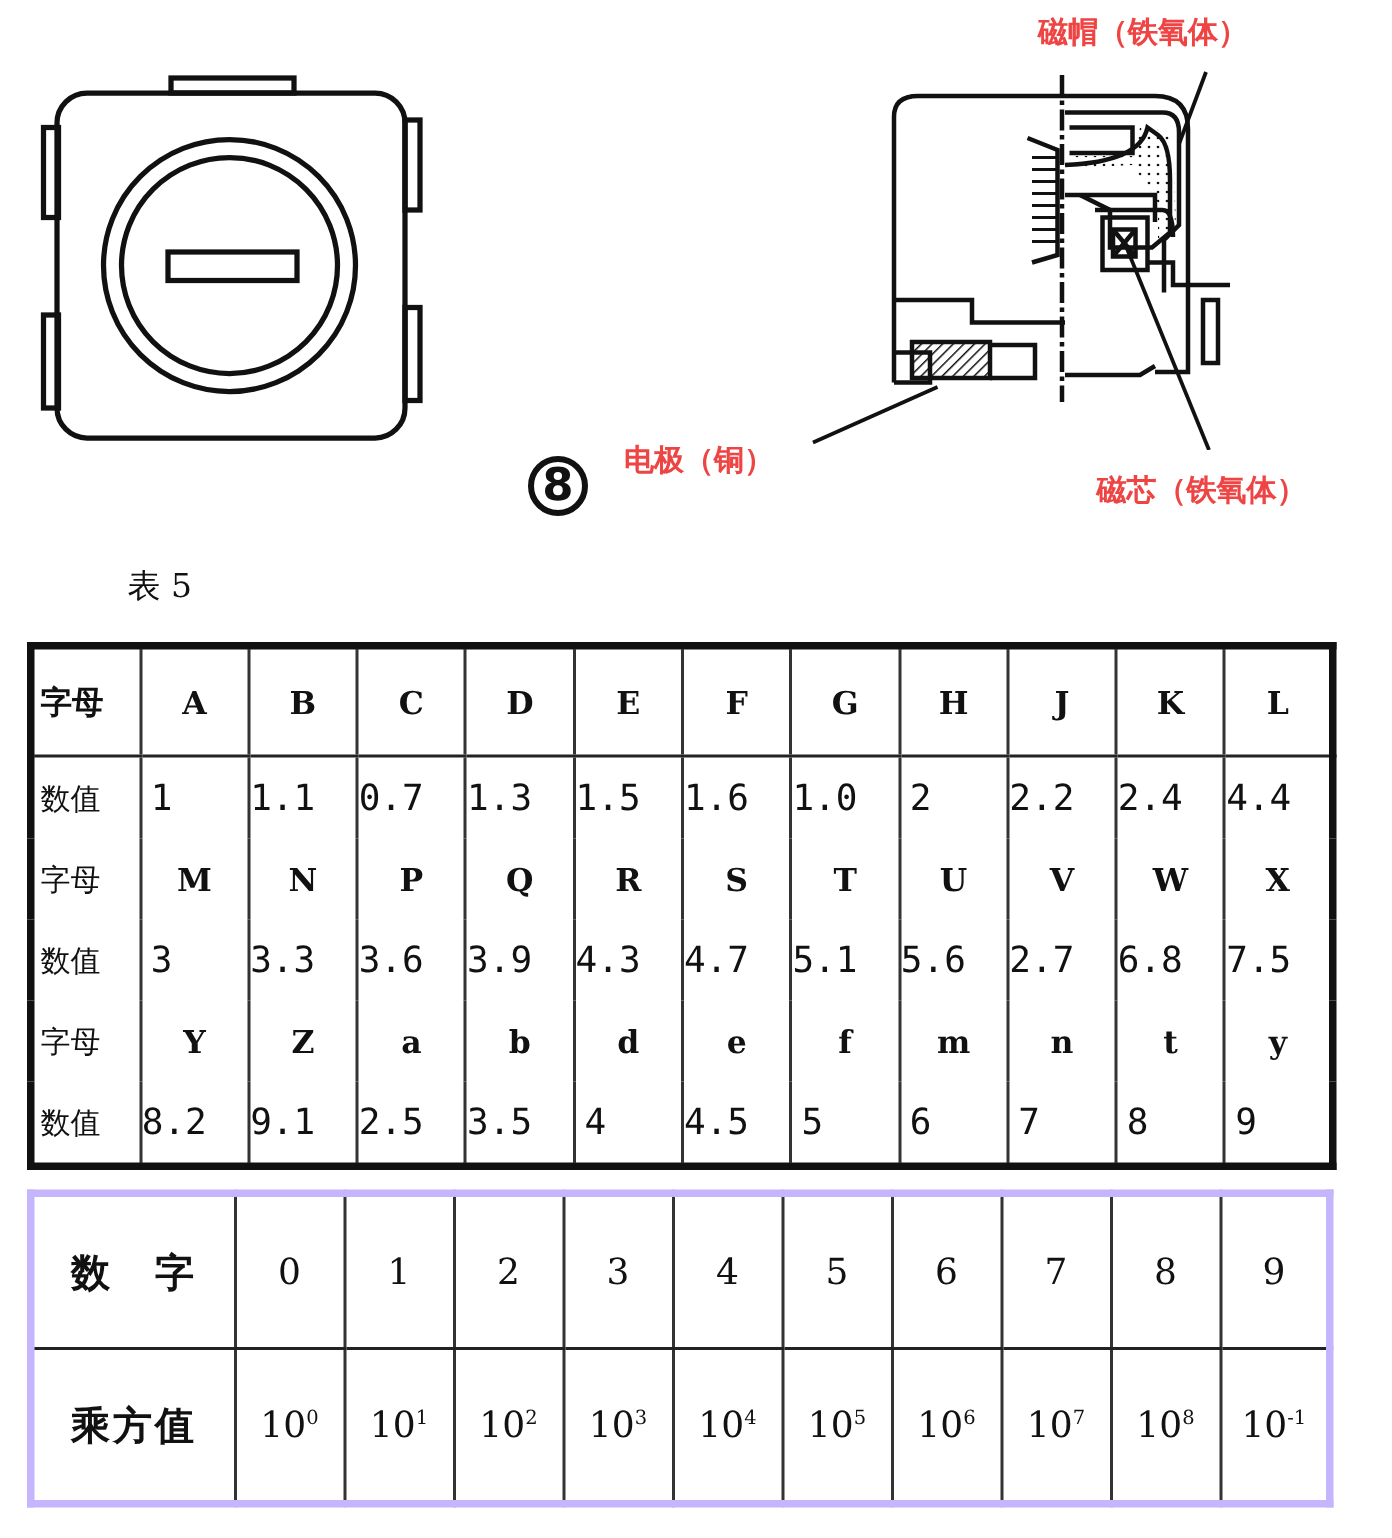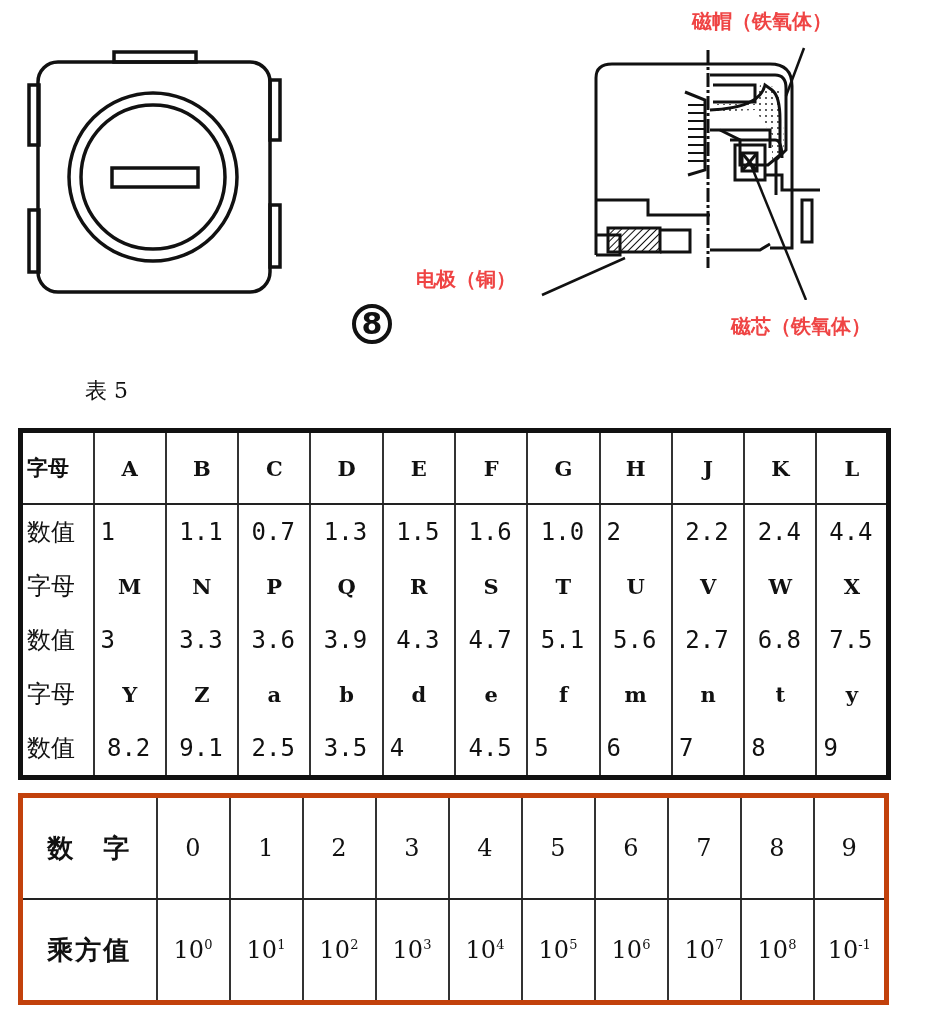--- a/index.html
+++ b/index.html
@@ -13,26 +13,26 @@
   .caption { left:85px; top:376px; font-size:22px; font-family:"DejaVu Serif","Liberation Serif",serif;text-align:right; }
 
   table { border-collapse:collapse; position:absolute; table-layout:fixed;padding-left:22px; }
   td { text-align:center; padding:0; }
   #t1 { left:18px; top:428px; width:868px; border-top:5px solid #111; border-bottom:5px solid #111;
         border-left:5px solid #111; border-right:5px solid #111; }
   #t1 td { border-left:2px solid #333; font-size:23px; height:54px; }
   #t1 td:first-child { border-left:none; }
   #t1 tr.head td { height:70px; border-bottom:2px solid #222; font-weight:bold; font-size:21px; }
   #t1 tr.sub td { height:54px; }
-  #t1 td.rowhead { font-family:"DejaVu Sans","Liberation Sans",sans-serif; font-weight:normal; font-size:24px; text-align:left; padding-left:4px; }
+  #t1 td.rowhead { font-family:"DejaVu Sans","Liberation Sans",sans-serif; font-weight:normal; font-size:20px; text-align:left; padding-left:4px; }
   #t1 td.letter { font-weight:bold; font-size:21px; }
   #t1 td.num { font-family:"DejaVu Sans Mono","Liberation Mono",monospace; font-size:24px; text-align:left; padding-left:6px; }
-  #t1 td.num.r { text-align:center; padding-right:2px; padding-left:0; }
-
-  #t2 { left:18px; top:793px; width:868px; border:5px solid #c2410c; }
+  #t1 td.num.r { text-align:left; padding-right:2px; padding-left:0; }
+
+  #t2 { left:18px; top:793px; width:868px; border:5px solid #c4b5fd; }
   #t2 td { border-left:2px solid #333; height:100px; font-size:24px; }
   #t2 td:first-child { border-left:none; }
   #t2 tr.top td { border-bottom:2px solid #222; }
   #t2 td.rowhead { font-family:"DejaVu Sans","Liberation Sans",sans-serif; font-weight:bold; font-size:26px; letter-spacing:2px; }
   #t2 sup { font-size:13px; }
 </style>
 </head>
 <body>
 
 <svg class="abs" style="left:0;top:0" width="300" height="310" viewBox="0 0 300 310">
@@ -94,21 +94,21 @@
     <line x1="244" y1="48" x2="226" y2="96"></line>
     <line x1="191" y1="165" x2="246" y2="300"></line>
   </g>
 </svg>
 
 <svg class="abs" style="left:540px;top:250px" width="90" height="50" viewBox="0 0 90 50">
   <line x1="2" y1="45" x2="85" y2="8" stroke="#111" stroke-width="2.5"></line>
 </svg>
 
 <div class="abs lbl" style="left:692px;top:8px;">磁帽（铁氧体）</div>
-<div class="abs lbl" style="left:416px;top:266px;">电极（铜）</div>
+<div class="abs lbl" style="left:416px;top:293px;">电极（铜）</div>
 <div class="abs lbl" style="left:731px;top:313px;">磁芯（铁氧体）</div>
 <div class="abs circ8">8</div>
 
 <div class="abs caption">表 5</div>
 
 <table id="t1">
   <colgroup>
     <col style="width:73px">
     <col span="11" style="width:72.3px">
   </colgroup>

